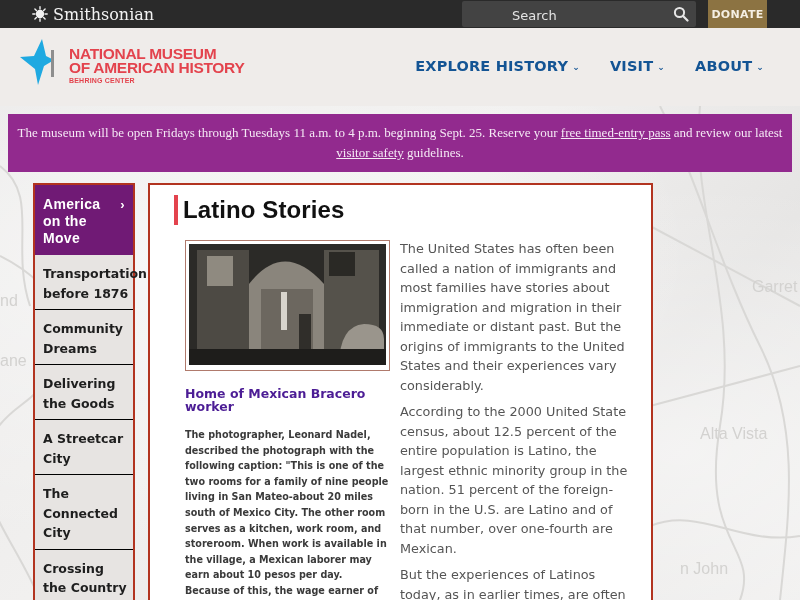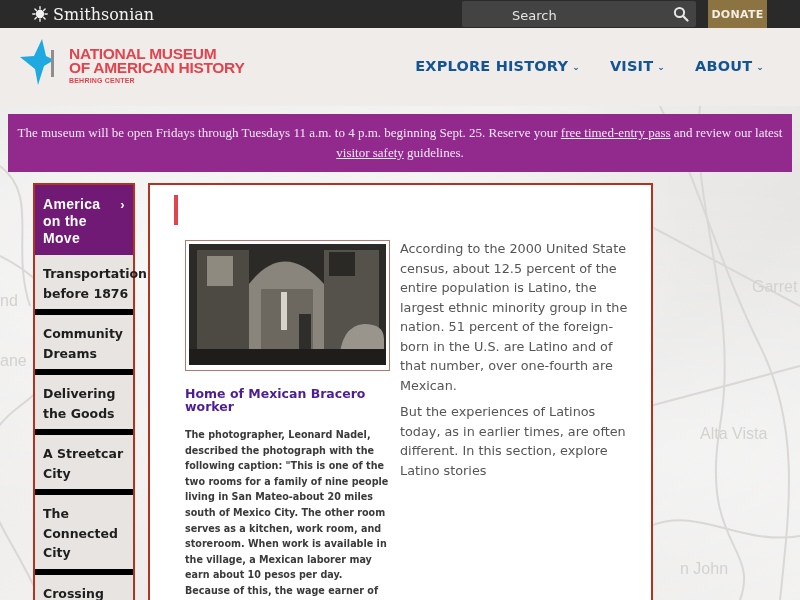--- a/index.html
+++ b/index.html
@@ -106,21 +106,21 @@
     background: #701a75; color: #fff; font-weight: bold;
     font-family: "Liberation Sans", sans-serif;
     font-size: 14px; line-height: 17px; padding: 11px 8px 9px 8px;
     height: 70px; position: relative; letter-spacing: 0.3px;
   }
   .side-head .chev {
     position: absolute; right: 8px; top: 11px; font-size: 13px;
   }
   .side-item {
     font-weight: bold; color: #1e1e1e; font-size: 12.5px; line-height: 19.5px;
-    padding: 9px 8px 6px 8px; border-bottom: 6px solid #000000;
+    padding: 9px 8px 6px 8px; border-bottom: 1px solid #000000;
     white-space: nowrap; overflow: visible;
   }
 
   
   .content {
     position: absolute; left: 148px; top: 183px; width: 505px; height: 430px;
     border: 2px solid #b23420; background: #ffffff; z-index: 3;
   }
   .title-wrap {
     position: absolute; left: 24px; top: 10px; display: flex; align-items: center;
@@ -264,20 +264,21 @@
   </div>
   <div class="side-item">
     <span style="display:block;width:88px;white-space:normal;">Crossing the Country</span>
   </div>
 
 </aside>
 
 <main class="content">
   <div class="title-wrap">
     <div class="title-bar"></div>
+    <h1 class="page-title">Latino Stories</h1>
   </div>
 
   <figure class="figure">
     <div class="photo-frame">
       <div class="photo" title="Home of Mexican Bracero worker photograph">
         <svg width="197" height="123" viewBox="0 0 197 123" style="position:absolute;left:0;top:0;">
           <rect x="0" y="0" width="197" height="123" fill="#2b2a27"></rect>
           <rect x="8" y="6" width="52" height="110" fill="#4d4a44"></rect>
           <path d="M60 123 L60 40 Q95 -5 135 40 L135 123 Z" fill="#8a857c"></path>
           <rect x="72" y="45" width="52" height="60" fill="#6c675f"></rect>
@@ -291,16 +292,17 @@
         </svg>
       </div>
     </div>
     <figcaption>
       <div class="fig-caption-title">Home of Mexican Bracero worker</div>
       <div class="fig-caption">The photographer, Leonard Nadel, described the photograph with the following caption: "This is one of the two rooms for a family of nine people living in San Mateo-about 20 miles south of Mexico City. The other room serves as a kitchen, work room, and storeroom. When work is available in the village, a Mexican laborer may earn about 10 pesos per day. Because of this, the wage earner of the family here</div>
     </figcaption>
   </figure>
 
   <div class="body-text">
+    <p>The United States has often been called a nation of immigrants and most families have stories about immigration and migration in their immediate or distant past. But the origins of immigrants to the United States and their experiences vary considerably.</p>
     <p>According to the 2000 United State census, about 12.5 percent of the entire population is Latino, the largest ethnic minority group in the nation. 51 percent of the foreign-born in the U.S. are Latino and of that number, over one-fourth are Mexican.</p>
     <p>But the experiences of Latinos today, as in earlier times, are often different. In this section, explore Latino stories</p>
   </div>
 </main>
 
 </body></html>

